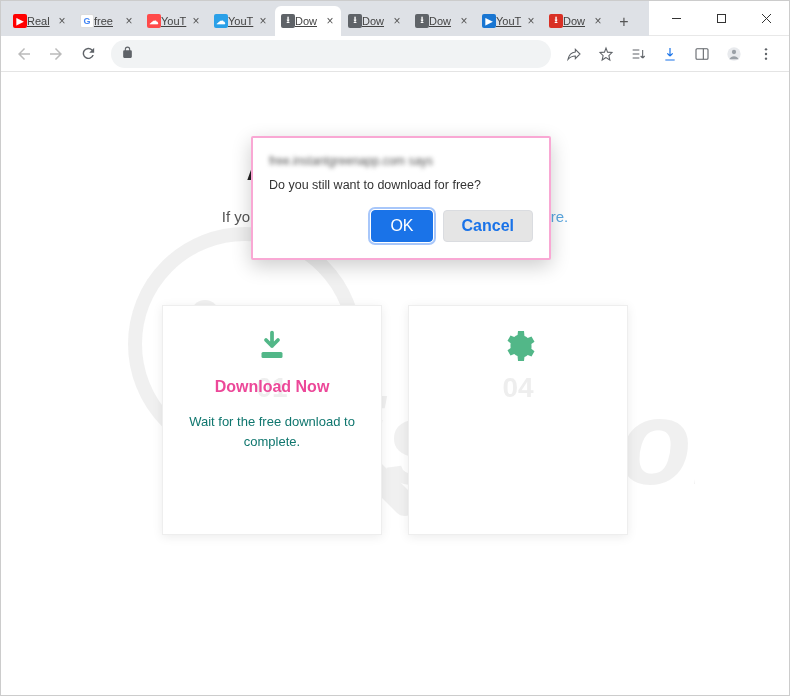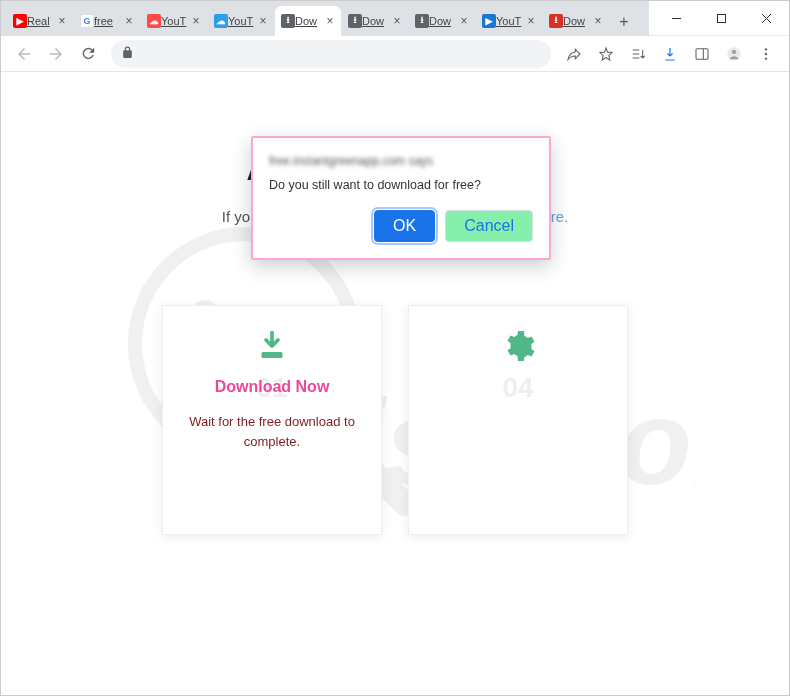--- a/index.html
+++ b/index.html
@@ -34,30 +34,30 @@
 .page { position: relative; padding-top: 70px; text-align: center; }
 .headline { font-size: 42px; font-weight: 900; letter-spacing: -1px; color: #222; position: relative; z-index: 1; }
 .subhead { margin-top: 18px; font-size: 15px; color: #555; }
 .subhead a { color: #5aa7e0; text-decoration: none; }
 
 .cards { display: flex; justify-content: center; gap: 26px; margin-top: 80px; }
 .card { width: 220px; height: 230px; background: #fff; box-shadow: 0 2px 10px rgba(0,0,0,0.08); border: 1px solid #eee; padding: 20px 18px; text-align: center; position: relative; }
 .card-icon { color: #52b788; margin-bottom: 6px; height: 40px; display: flex; align-items: center; justify-content: center; }
 .card-num { font-size: 28px; font-weight: 800; color: #eee; }
 .card-title { font-size: 16px; font-weight: 700; color: #ec4899; margin-top: -26px; }
-.card-text { font-size: 13px; color: #7f1d1d; margin-top: 16px; line-height: 1.5; }
+.card-text { font-size: 13px; color: #0f766e; margin-top: 16px; line-height: 1.5; }
 
 .dialog { position: absolute; top: 64px; left: 250px; width: 300px; background: #fff; border: 2px solid #f9a8d4; box-shadow: 0 6px 20px rgba(0,0,0,0.2); padding: 16px; border-radius: 2px; z-index: 10; }
 .dlg-origin { font-size: 12px; color: #555; filter: blur(2px); }
 .dlg-origin .says { filter: none; }
 .dlg-msg { font-size: 12.5px; color: #333; margin-top: 10px; }
 .dlg-btns { display: flex; justify-content: flex-end; gap: 10px; margin-top: 18px; }
 .dlg-btn { padding: 6px 18px; font-size: 16px; border-radius: 4px; cursor: pointer; border: 1px solid; }
 .dlg-ok { background: #1a73e8; color: #fff; border-color: #1a73e8; outline: 2px solid #a8c7fa; outline-offset: 1px; }
-.dlg-cancel { background: #86efac; color: #1a73e8; border-color: #dadce0; }
+.dlg-cancel { background: #e5e5e5; color: #1a73e8; border-color: #dadce0; font-weight: bold; }
 
 .favicon { width:14px; height:14px; border-radius:2px; display:inline-flex; align-items:center; justify-content:center; font-size:9px; font-weight:bold; color:#fff;}
 </style>
 </head>
 <body>
 
 <div class="window">
 
   <div class="tabs">
 

